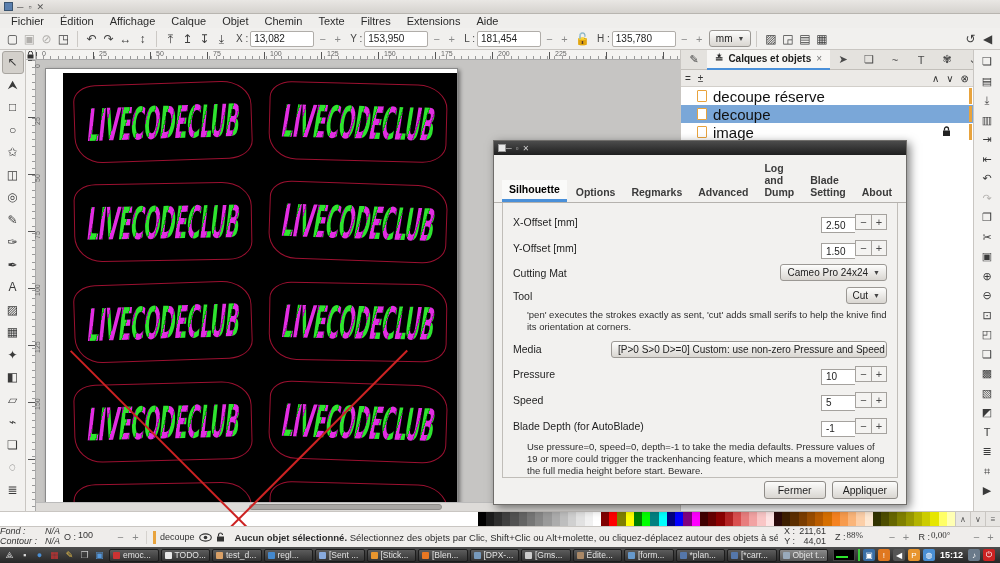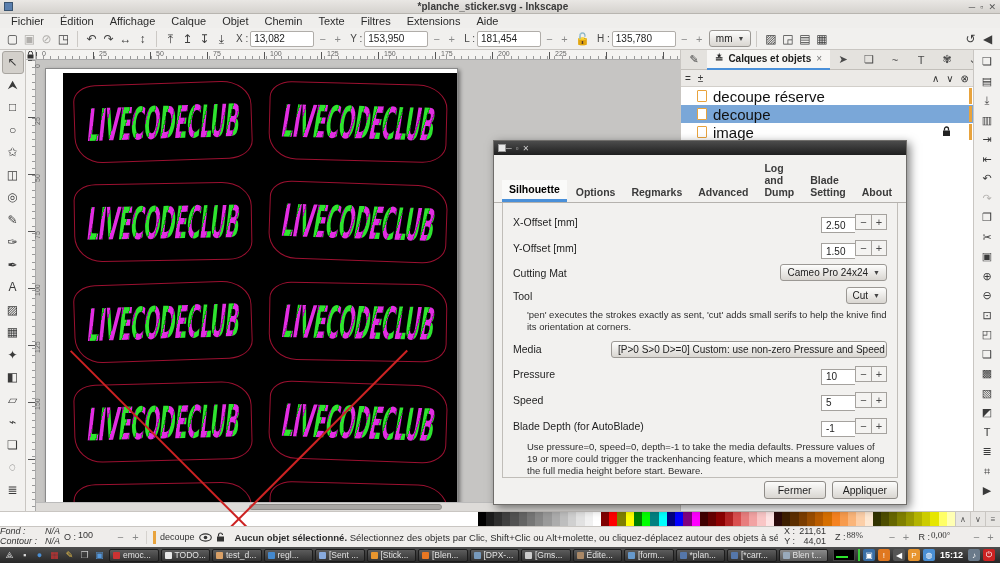--- a/index.html
+++ b/index.html
@@ -133,21 +133,20 @@
 
   svg.mini { display:block; }
 </style>
 </head>
 <body>
 
 <div id="app">
 
   <div class="titlebar">
     <span class="win-icon"></span>
-    <span class="title">*planche_sticker.svg - Inkscape</span>
     <span class="win-btns">
       <span>─</span>
       <span>▫</span>
       <span>✕</span>
     </span>
   </div>
 
   <div class="menubar">
       <span class="menu-item">Fichier</span>
       <span class="menu-item">Édition</span>
@@ -661,21 +660,21 @@
         <span class="task-btn">
           <span class="ticon" style="background: rgb(85, 119, 170);"></span>
           <span>*plan...</span>
         </span>
         <span class="task-btn">
           <span class="ticon" style="background: rgb(85, 119, 170);"></span>
           <span>[*carr...</span>
         </span>
         <span class="task-btn active">
           <span class="ticon" style="background: rgb(153, 170, 187);"></span>
-          <span>Blen t...</span>
+          <span>Objet t...</span>
         </span>
       </span>
     <span class="tray">
       <span class="thumb"></span>
       <span class="sep"></span>
       <span class="tray-main" style="display:flex; gap:3px;">
           <span class="tray-ico" style="background: rgb(58, 110, 165);">▣</span>
           <span class="tray-ico" style="background: rgb(224, 120, 32);">!</span>
           <span class="tray-ico" style="background: rgb(85, 85, 85);">◀</span>
           <span class="tray-ico" style="background: rgb(232, 149, 46);">P</span>

